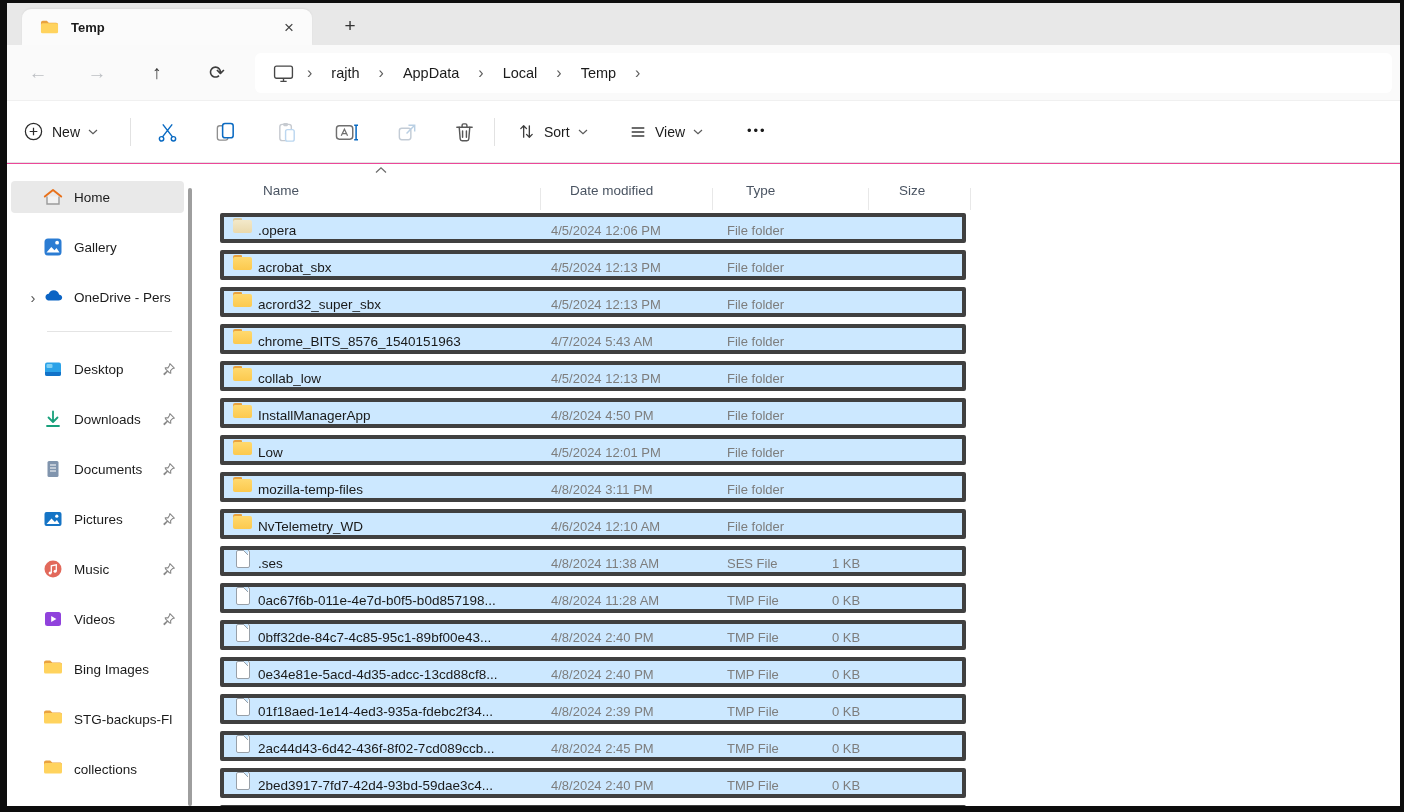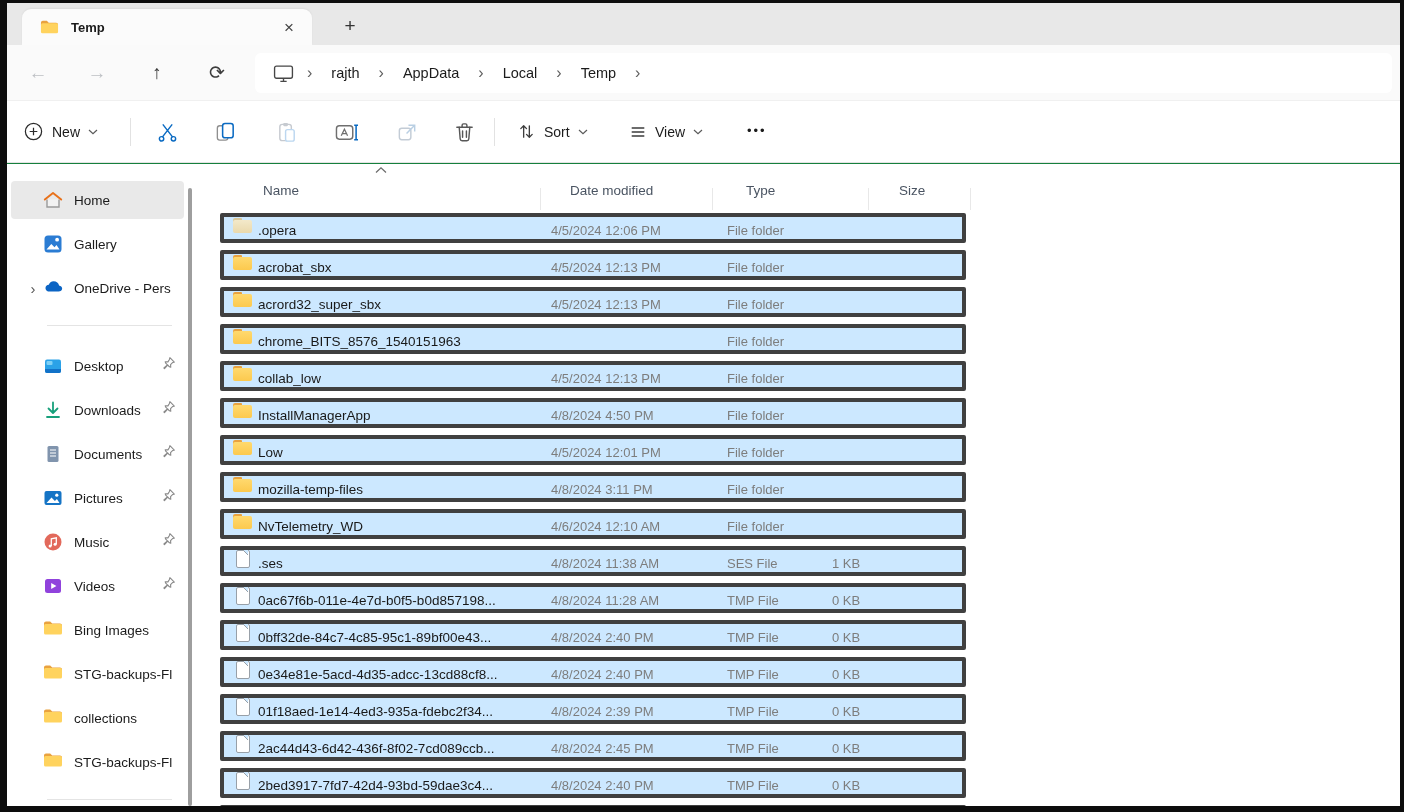--- a/index.html
+++ b/index.html
@@ -1,19 +1,19 @@
 <!DOCTYPE html>
 <html><head>
 <meta charset="utf-8">
 <style>
   * { margin:0; padding:0; box-sizing:border-box; }
   html,body { width:1404px; height:812px; overflow:hidden; background:#0d0d0d;
     font-family:"Liberation Sans", sans-serif; }
 
-  .window { position:absolute; left:7px; top:3px; right:4px; bottom:6px; background:#15803d; overflow:hidden; }
+  .window { position:absolute; left:7px; top:3px; right:4px; bottom:6px; background:#ec4899; overflow:hidden; }
 
   
   .tabbar { position:absolute; left:0; right:0; top:0; height:42px; background:#e8e8e8; }
   .tab { position:absolute; left:15px; top:6px; width:290px; height:36px; background:#fbfbfb;
     border-radius:9px 9px 0 0; display:flex; align-items:center; padding:0 12px;
     box-shadow:0 -1px 2px rgba(0,0,0,.05); }
   .tab-icon { width:19px; height:16px; margin:0 12px 0 6px; flex:0 0 auto; }
   .tab-title { font-size:13px; font-weight:700; color:#1b1b1b; flex:1 1 auto; }
   .tab-close { font-size:17px; color:#454545; background:none; border:0; cursor:default;
     padding:0 6px; line-height:1; }
@@ -43,21 +43,21 @@
   .tb-btn { position:absolute; top:14px; width:34px; height:34px; border:0; background:none;
     display:flex; align-items:center; justify-content:center; }
   .tb-ellipsis { font-size:13px; letter-spacing:2px; color:#1b1b1b; border:0; background:none;
     position:absolute; top:22px; }
 
   
   .content { position:absolute; left:0; right:0; top:161px; bottom:0; background:#fff; overflow:hidden; }
 
   
   .sidebar { position:absolute; left:0; top:0; bottom:0; width:207px; padding-top:17px; overflow:hidden; }
-  .side-item { position:relative; height:38px; margin:0 30px 6px 4px; border-radius:4px;
+  .side-item { position:relative; height:32px; margin:0 30px 18px 4px; border-radius:4px;
     display:flex; align-items:center; }
   .side-item.selected { background:#e9e9e9; }
   .chev-slot { width:20px; margin-left:12px; text-align:center; font-size:15px; color:#555;
     flex:0 0 auto; line-height:1; }
   .chev-slot.down { transform:rotate(90deg); }
   .si-icon { width:20px; height:20px; margin-right:11px; flex:0 0 auto; }
   .si-label { font-size:13.5px; color:#1b1b1b; white-space:nowrap; overflow:hidden; max-width:106px; }
   .pin { position:absolute; right:8px; top:9px; width:15px; height:15px; }
   .side-divider { height:1px; background:#e4e4e4; margin:18px 42px 21px 40px; }
   .side-scrollbar { position:absolute; right:22px; top:24px; bottom:0; width:4px;
@@ -465,20 +465,21 @@
             <span class="fic folder"></span>
             <span class="c-name">acrord32_super_sbx</span>
             <span class="c-date">4/5/2024 12:13 PM</span>
             <span class="c-type">File folder</span>
             <span class="c-size"></span>
           </div>
 
           <div class="row">
             <span class="fic folder"></span>
             <span class="c-name">chrome_BITS_8576_1540151963</span>
+            <span class="c-date">4/7/2024 5:43 AM</span>
             <span class="c-type">File folder</span>
             <span class="c-size"></span>
           </div>
 
           <div class="row">
             <span class="fic folder"></span>
             <span class="c-name">collab_low</span>
             <span class="c-date">4/5/2024 12:13 PM</span>
             <span class="c-type">File folder</span>
             <span class="c-size"></span>

